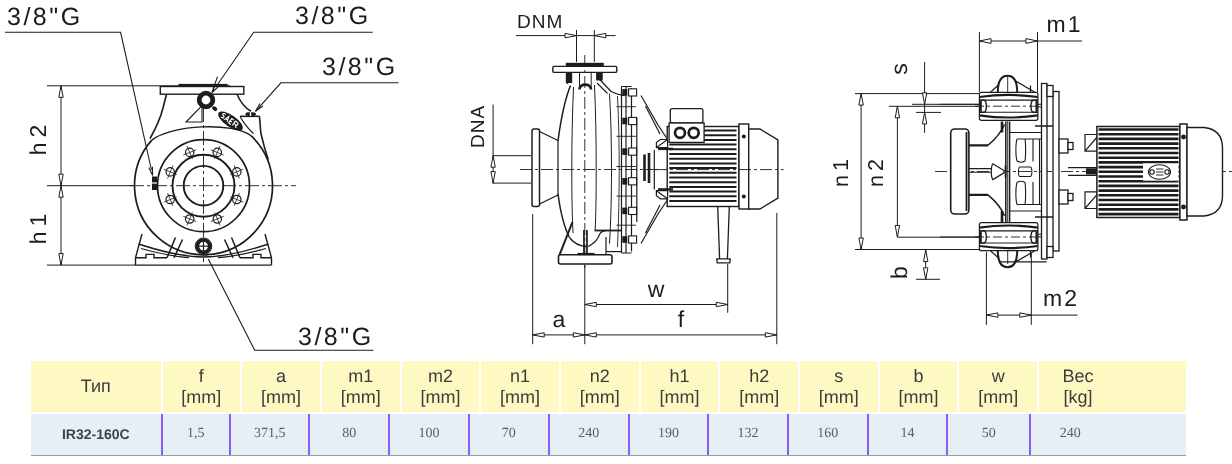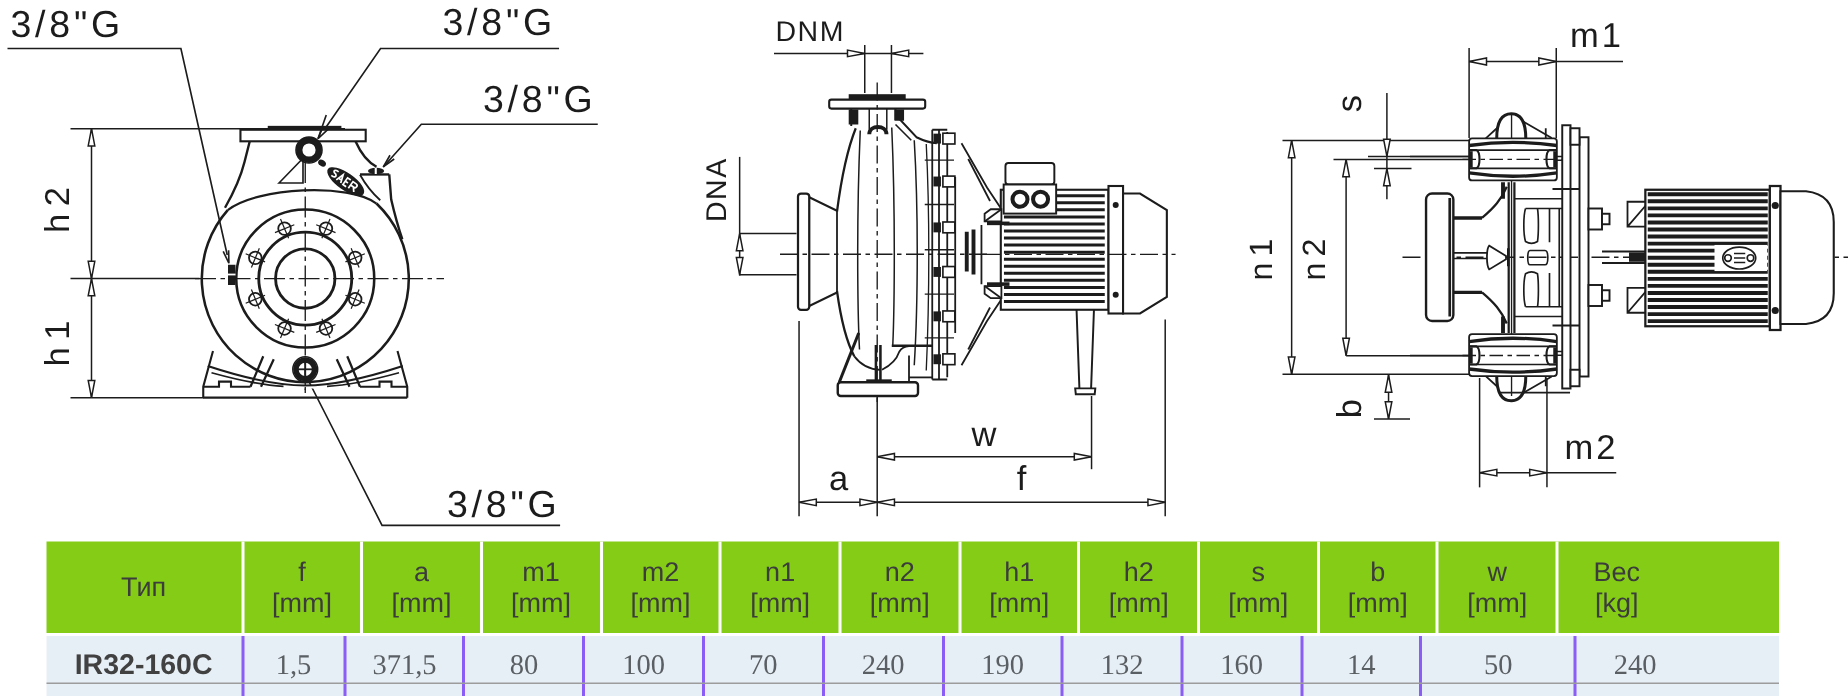--- a/index.html
+++ b/index.html
@@ -1,23 +1,23 @@
 <!DOCTYPE html>
 <html><head>
 <meta charset="utf-8">
 <style>
   html,body{margin:0;padding:0;background:#fff;}
   body{width:1232px;height:464px;position:relative;font-family:"Liberation Sans",sans-serif;text-rendering:geometricPrecision;}
   #draw{position:absolute;left:0;top:0;filter:blur(0px);}
   #tbl{position:absolute;left:31px;top:361px;width:1155px;height:94px;font-family:"Liberation Sans",sans-serif;filter:blur(0px);}
-  .hdr{display:flex;height:61px;background:#84cc16;}
+  .hdr{display:flex;height:51px;background:#fef9c3;}
   .row{display:flex;height:41px;background:#e7eff6;margin-top:1.5px;}
   .hc{display:flex;flex-direction:column;justify-content:center;align-items:center;color:#3c3c3c;font-size:18px;line-height:21px;box-sizing:border-box;}
   .hc + .hc{border-left:2px solid #fff;}
-  .dc{display:flex;justify-content:center;align-items:center;color:#5a5f63;font-size:19px;box-sizing:border-box;}
+  .dc{display:flex;justify-content:center;align-items:center;color:#5a5f63;font-size:14px;box-sizing:border-box;}
   .dc + .dc{border-left:2px solid #8b5cf6;font-family:Liberation Serif, serif;}
   .bot{position:absolute;left:0;top:93.5px;width:1155px;height:1px;background:#9c9c9c;}
   sub{font-size:12px;}
 </style>
 </head>
 <body>
 <svg id="draw" width="1232" height="360" viewBox="0 0 1232 360" text-rendering="geometricPrecision">
 <g id="front" stroke="#1c1c1c" fill="none" stroke-width="1.3">
 
   <g stroke="none" fill="#1c1c1c" font-family="Liberation Sans, sans-serif" font-size="25px" letter-spacing="2.5">
@@ -503,17 +503,17 @@
     <div class="dc" style="width:68.3px">1,5</div>
     <div class="dc" style="width:79.7px">371,5</div>
     <div class="dc" style="width:79.7px">80</div>
     <div class="dc" style="width:79.7px">100</div>
     <div class="dc" style="width:80px">70</div>
     <div class="dc" style="width:79.7px">240</div>
     <div class="dc" style="width:79.7px">190</div>
     <div class="dc" style="width:79.7px">132</div>
     <div class="dc" style="width:79.7px">160</div>
     <div class="dc" style="width:79.7px">14</div>
-    <div class="dc" style="width:103px">50</div>
+    <div class="dc" style="width:83px">50</div>
     <div class="dc" style="width:79.7px">240</div>
   </div>
   <div class="bot"></div>
 </div>
 
 </body></html>

